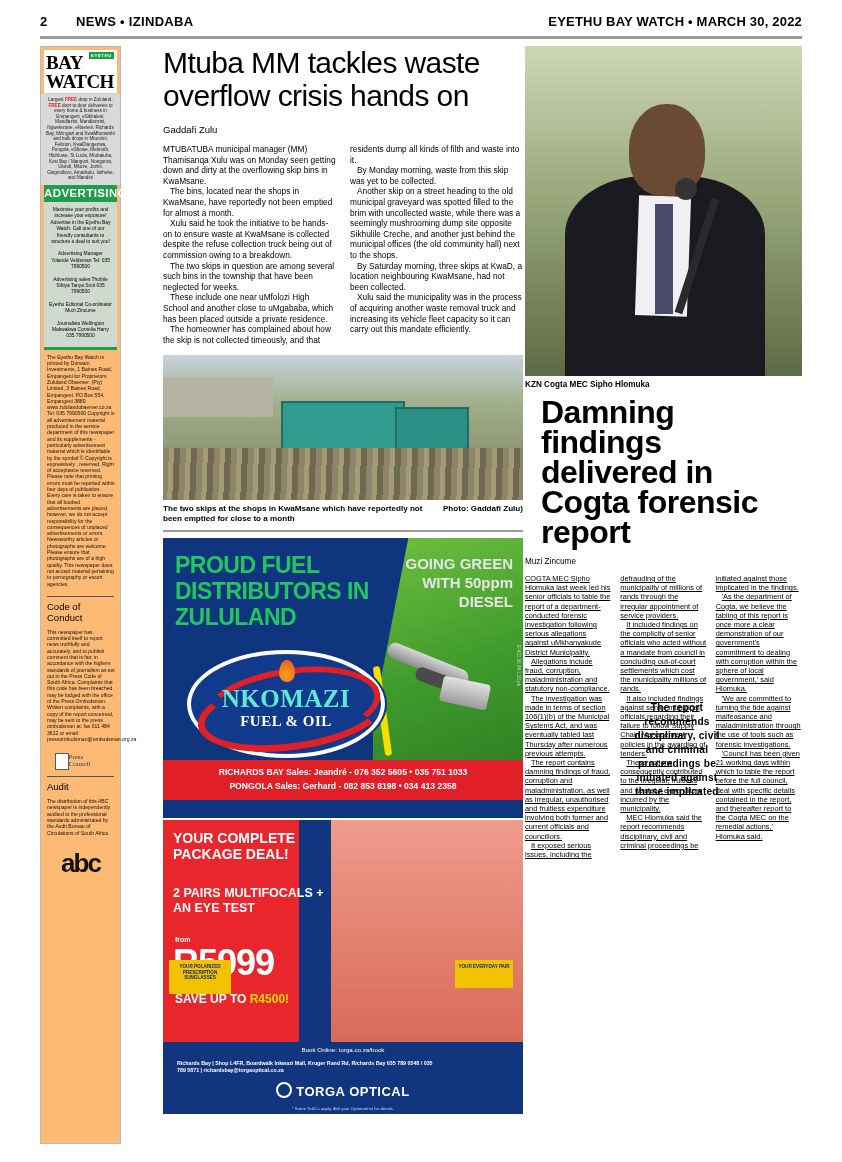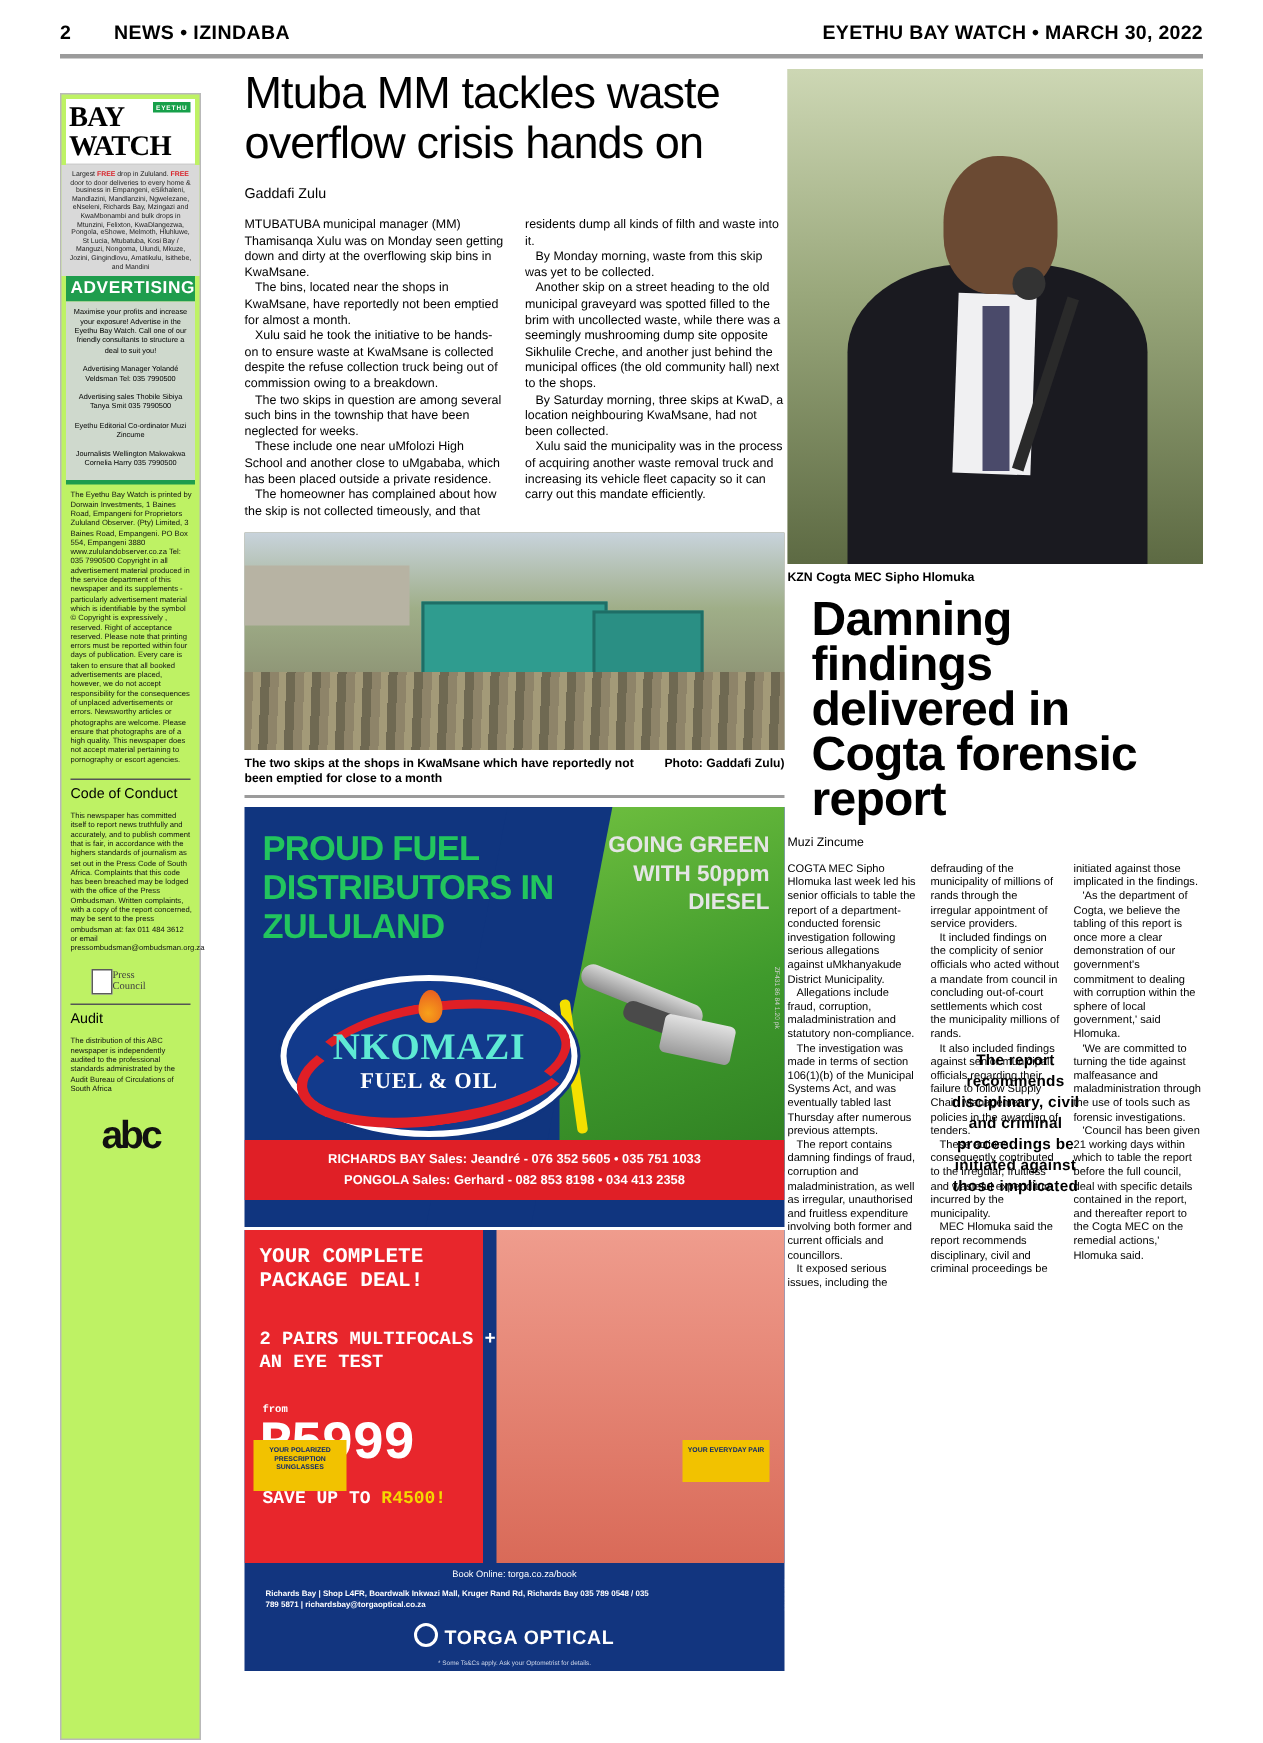--- a/index.html
+++ b/index.html
@@ -7,21 +7,21 @@
   .page{position:relative;width:842px;height:1162px;box-sizing:border-box;padding:0;}
 
   
   .masthead-bar{position:absolute;left:40px;top:14px;width:762px;height:26px;}
   .mh-pageno{position:absolute;left:0;top:0;font-size:13px;font-weight:bold;}
   .mh-section{position:absolute;left:36px;top:0;font-size:13px;font-weight:bold;letter-spacing:.3px;}
   .mh-right{position:absolute;right:0;top:0;font-size:13px;font-weight:bold;letter-spacing:.2px;}
   .rule-top{position:absolute;left:40px;top:36px;width:762px;height:3px;background:#9b9b9b;}
 
   
-  .sidebar{position:absolute;left:40px;top:46px;width:94px;height:1098px;border:1px solid #b9b9b9;background:#bef264;box-sizing:border-box;margin-top:16px;}
+  .sidebar{position:absolute;left:40px;top:46px;width:81px;height:1098px;border:1px solid #b9b9b9;background:#fdba74;box-sizing:border-box;}
   .bw-logo{margin:3px 3px 0 3px;background:#fff;border-bottom:1px solid #cfcfcf;padding:3px 2px 2px 2px;position:relative;}
   .bw-logo .bw-l1{font-family:"Liberation Serif",serif;font-weight:bold;font-size:19px;line-height:19px;letter-spacing:-.5px;}
   .bw-logo .eyethu-tag{position:absolute;right:3px;top:2px;background:#17a04a;color:#fff;font-size:4.3px;letter-spacing:.6px;padding:1px 2px;font-weight:bold;}
   .bw-blurb{font-size:4.6px;line-height:5.6px;text-align:center;color:#1a1a1a;padding:3px 5px 4px 5px;background:#d9d9d9;}
   .bw-blurb .free{color:#d8232a;font-weight:bold;}
   .adv-head{background:#1f9d4d;color:#fff;text-align:right;font-weight:bold;font-size:11.5px;letter-spacing:.4px;padding:2px 0 3px 0;margin:0 3px;}
   .adv-body{background:#cfd9cd;margin:0 3px;padding:5px 5px 7px 5px;font-size:4.9px;line-height:6.4px;text-align:center;}
   .adv-body p{margin:0 0 6px 0;}
   .adv-body p:last-child{margin-bottom:0;}
   .green-div{height:3px;background:#1f9d4d;margin:0 3px;}
@@ -62,21 +62,21 @@
   .nozzle{position:absolute;right:18px;top:108px;width:120px;height:110px;}
   .nz-hose{position:absolute;left:0;top:10px;width:86px;height:16px;background:linear-gradient(#d7d7d7,#8c8c8c);border-radius:8px;transform:rotate(22deg);}
   .nz-body{position:absolute;left:56px;top:34px;width:48px;height:26px;background:linear-gradient(#e2e2e2,#9a9a9a);border-radius:4px;transform:rotate(12deg);}
   .nz-gun{position:absolute;left:30px;top:26px;width:40px;height:14px;background:#4a4a4a;border-radius:6px;transform:rotate(20deg);}
   .nz-stream{position:absolute;left:-6px;top:20px;width:7px;height:90px;background:#f4e000;transform:rotate(-8deg);border-radius:3px;}
   .ad-fuel .redbar{position:absolute;left:0;bottom:18px;width:100%;height:40px;background:#e01f26;color:#fff;text-align:center;font-weight:bold;font-size:8.6px;line-height:14px;padding-top:5px;box-sizing:border-box;}
   .ad-fuel .sidecode{position:absolute;right:2px;top:148px;color:#cfcfcf;font-size:4.5px;transform:rotate(90deg);transform-origin:right top;white-space:nowrap;}
 
   
   .ad-torga{margin-top:2px;width:360px;height:294px;position:relative;background:#12357f;overflow:hidden;}
-  .tg-red{position:absolute;left:0;top:0;width:159px;height:222px;background:#e8262c;border-bottom-right-radius:0;font-family:Liberation Mono, monospace;}
+  .tg-red{position:absolute;left:0;top:0;width:136px;height:222px;background:#e8262c;border-bottom-right-radius:0;}
   .tg-h1{position:absolute;left:10px;top:10px;width:150px;color:#fff;font-weight:bold;font-size:14px;line-height:16px;}
   .tg-h2{position:absolute;left:10px;top:66px;width:158px;color:#fff;font-weight:bold;font-size:12.5px;line-height:15px;}
   .tg-from{position:absolute;left:12px;top:116px;color:#fff;font-size:7px;font-weight:bold;}
   .tg-price{position:absolute;left:10px;top:122px;color:#fff;font-weight:bold;font-size:36px;letter-spacing:-1px;}
   .tg-save{position:absolute;left:12px;top:172px;color:#fff;font-weight:bold;font-size:12px;line-height:14px;}
   .tg-save .amt{color:#f5d800;}
   .tg-photo{position:absolute;right:0;top:0;width:192px;height:222px;background:linear-gradient(#ef9c8d,#d96a58);overflow:hidden;}
   .tg-badge{position:absolute;left:6px;top:140px;width:62px;height:34px;background:#f2c200;color:#102a6b;font-size:4.6px;line-height:5.6px;font-weight:bold;text-align:center;padding:4px 3px;box-sizing:border-box;}
   .tg-badge2{position:absolute;right:10px;top:140px;width:58px;height:28px;background:#f2c200;color:#102a6b;font-size:4.6px;line-height:5.6px;font-weight:bold;text-align:center;padding:4px 3px;box-sizing:border-box;}
   .tg-book{position:absolute;left:0;top:226px;width:100%;text-align:center;color:#fff;font-size:6.2px;}
@@ -85,21 +85,21 @@
   .tg-logo .eye{display:inline-block;width:12px;height:12px;border-radius:50%;border:2px solid #fff;vertical-align:-2px;margin-right:4px;}
   .tg-disc{position:absolute;left:0;bottom:3px;width:100%;text-align:center;color:#cdd6ea;font-size:4.3px;}
   .tg-side{position:absolute;right:2px;bottom:40px;color:#9fb0d8;font-size:4.3px;transform:rotate(90deg);transform-origin:right bottom;white-space:nowrap;}
 
   
   .right{position:absolute;left:525px;top:46px;width:277px;}
   .photo2{width:277px;height:330px;background:linear-gradient(#b9c4a0,#6f7a55);position:relative;overflow:hidden;}
   .cap2{font-size:8.2px;font-weight:bold;margin-top:4px;}
   .headline2{font-size:32px;line-height:30px;font-weight:bold;margin:8px 0 10px 16px;letter-spacing:-.5px;}
   .byline2{font-size:8.2px;margin:0 0 8px 0;}
-  .cols3{column-count:3;column-gap:9px;font-size:7.4px;line-height:9.2px;}
+  .cols3{column-count:3;column-gap:9px;font-size:7.4px;line-height:9.2px;text-decoration:underline;}
   .cols3 p{margin:0;}
   .cols3 p.ind{text-indent:6px;}
   .pullquote{float:none;position:absolute;left:104px;top:655px;width:96px;font-size:10.2px;line-height:14px;font-weight:bold;text-align:center;letter-spacing:.2px;}
 
   
   .p2-bg{position:absolute;inset:0;background:linear-gradient(180deg,#cdd7b4 0%,#9aa87c 45%,#5d6a43 100%);}
   .p2-suit{position:absolute;left:40px;top:130px;width:200px;height:210px;background:#1a1a20;border-radius:40% 40% 0 0/28% 28% 0 0;}
   .p2-shirt{position:absolute;left:112px;top:150px;width:52px;height:120px;background:#f0f0f2;transform:rotate(2deg);}
   .p2-tie{position:absolute;left:130px;top:158px;width:18px;height:110px;background:#4a4a6a;}
   .p2-head{position:absolute;left:104px;top:58px;width:76px;height:92px;background:#6b4a33;border-radius:48% 48% 42% 42%;}

